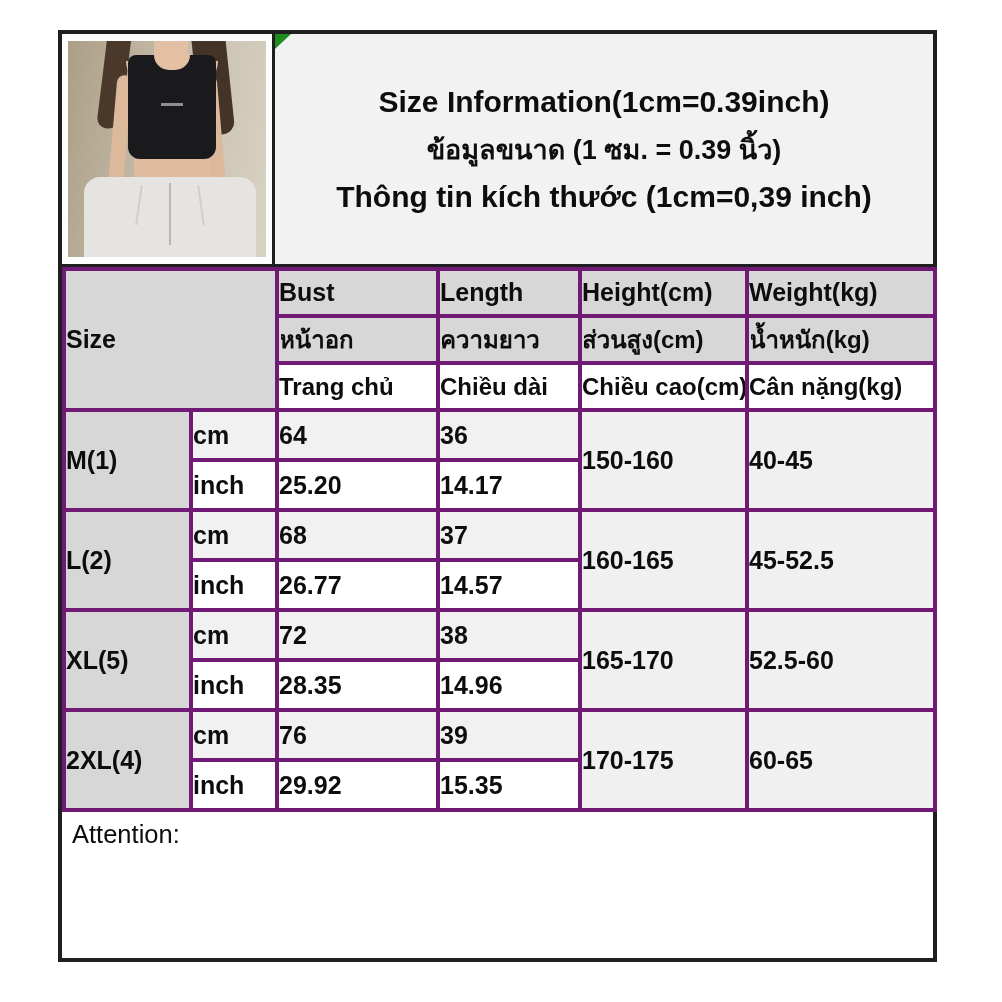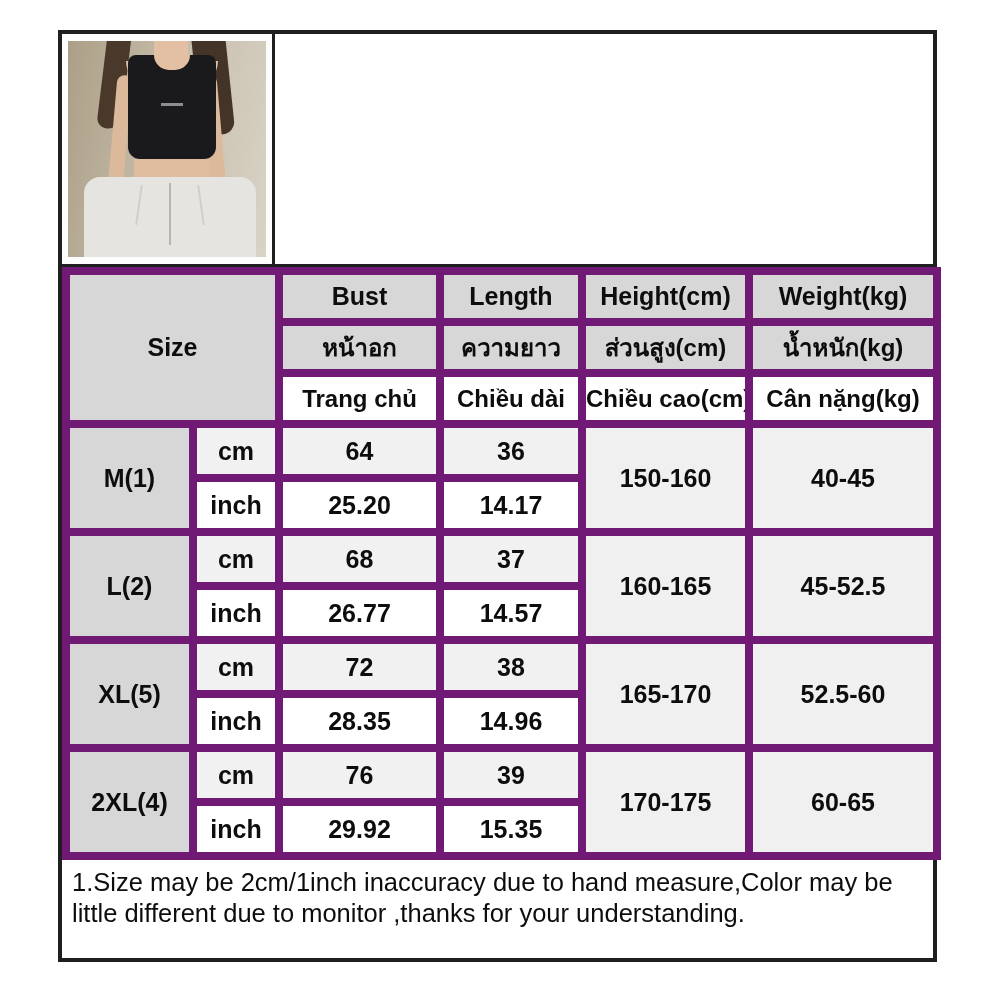--- a/index.html
+++ b/index.html
@@ -41,21 +41,21 @@
   .title-cell{
     flex:1;background:#f3f2f2;position:relative;display:flex;flex-direction:column;
     align-items:center;justify-content:center;gap:9px;
   }
   .green-tri{position:absolute;left:0;top:0;width:16px;height:15px;background:#1e8b1e;clip-path:polygon(0 0,100% 0,0 100%);}
   .t-en,.t-vi{font-size:30px;font-weight:bold;letter-spacing:0;}
   .t-th{font-size:27px;font-weight:bold;}
   
   table{border-collapse:collapse;table-layout:fixed;width:100%;flex:0 0 auto;}
   td{
-    border:8px solid #701a75;text-align:center;vertical-align:middle;
+    border:4px solid #701a75;vertical-align:middle;
     font-weight:bold;padding:0;overflow:hidden;white-space:nowrap;
   }
   .hdr td{height:43px;background:#d8d7d7;font-size:25px;}
   .hdr-th td{font-size:24px;border-radius:8px;}
   .hdr-vi td{background:#ffffff;font-size:24px;margin-top:19px;}
   .size-corner{background:#d8d7d7;font-size:42px;font-weight:bold;}
   .data td{height:46px;font-size:25px;}
   .size-label{background:#d8d7d7;}
   .cm-row .u,.cm-row .v{background:#f2f1f1;}
   .inch-row .u,.inch-row .v{background:#ffffff;}
@@ -81,20 +81,26 @@
         <div class="ph-arm-r"></div>
         <div class="ph-tank"></div>
         <div class="ph-scoop"></div>
         <div class="ph-logo"></div>
         <div class="ph-waist"></div>
         <div class="ph-pants"></div>
         <div class="ph-cord"></div>
         <div class="ph-fold1"></div>
         <div class="ph-fold2"></div>
       </div>
+    </div>
+    <div class="title-cell">
+      <div class="green-tri"></div>
+      <div class="t-en">Size Information(1cm=0.39inch)</div>
+      <div class="t-th">ข้อมูลขนาด (1 ซม. = 0.39 นิ้ว)</div>
+      <div class="t-vi">Thông tin kích thước (1cm=0,39 inch)</div>
     </div>
   </div>
 
   <table>
     <colgroup>
       <col style="width:127px">
         <col style="width:86px">
         <col style="width:161px">
       <col style="width:142px">
         <col style="width:167px">
@@ -173,16 +179,16 @@
       </tr>
       <tr class="data inch-row">
         <td class="u">inch</td>
         <td class="v">29.92</td>
         <td class="v">15.35</td>
       </tr>
     </tbody>
   </table>
 
   <div class="attention">
-    <div>1.Size may be 2cm/1inch inaccuracy due to hand measure,Color may be little different due to monitor ,thanks for your understanding.</div>
+    <div>Attention:</div>
   </div>
 
 </div>
 
 </body></html>

